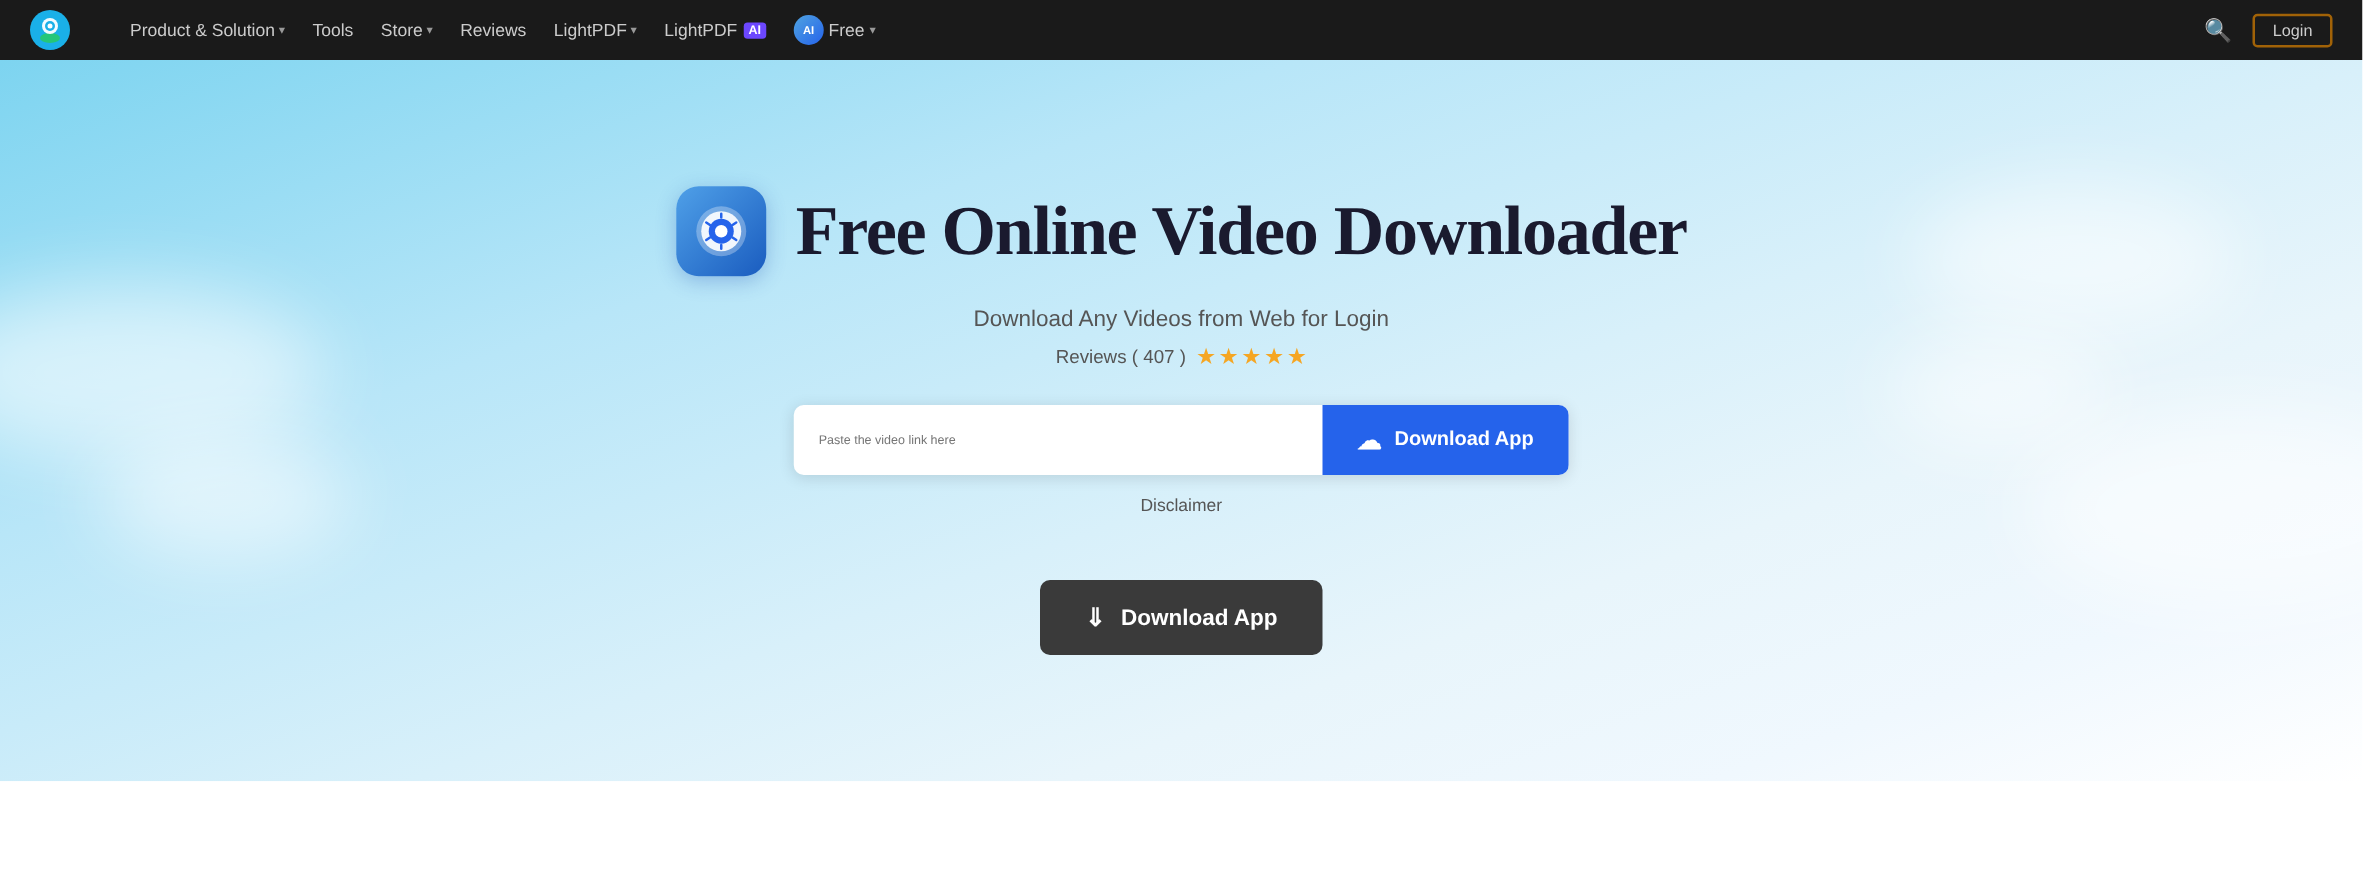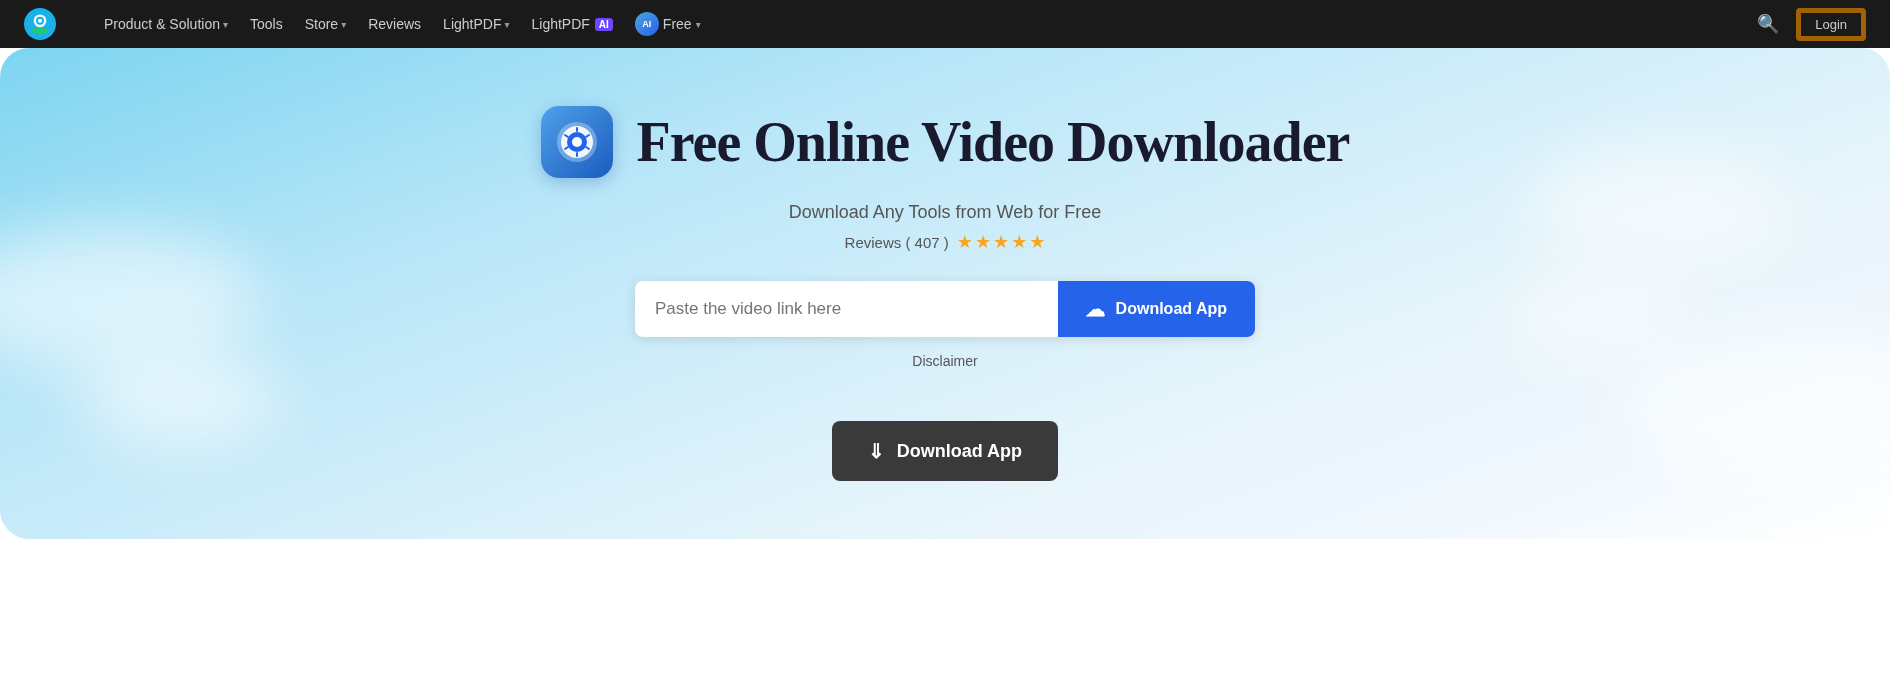--- a/index.html
+++ b/index.html
@@ -77,41 +77,40 @@
       display: flex;
       align-items: center;
       gap: 16px;
     }
     .nav-search-icon {
       color: #ccc;
       font-size: 18px;
       cursor: pointer;
     }
     .nav-login-btn {
-      border: 5px solid #a16207;
+      border: 2px solid #a16207;
       color: #ccc;
       background: transparent;
       padding: 4px 14px;
       border-radius: 4px;
       font-size: 13px;
       cursor: pointer;
     }
 
     
     .hero {
       width: 100%;
-      height: 491px;
+      height: 577px;
       background: linear-gradient(160deg, #7dd4f0 0%, #b8e6f8 30%, #d8f0fa 55%, #e8f5fb 70%, #f0f8fe 85%, #ffffff 100%);
       display: flex;
       flex-direction: column;
       align-items: center;
       justify-content: center;
       position: relative;
       overflow: hidden;
-      border-radius: 29px;
     }
     
     .cloud {
       position: absolute;
       background: rgba(255,255,255,0.55);
       border-radius: 50%;
       filter: blur(30px);
     }
     .cloud-1 { width: 320px; height: 140px; left: -60px; top: 180px; }
     .cloud-2 { width: 200px; height: 100px; left: 80px; top: 300px; }
@@ -183,21 +182,21 @@
       box-shadow: 0 2px 12px rgba(0,0,0,0.12);
       overflow: hidden;
       margin-bottom: 16px;
     }
     .search-input {
       flex: 1;
       height: 100%;
       border: none;
       outline: none;
       padding: 0 20px;
-      font-size: 17px;
+      font-size: 10px;
       color: #aaa;
       background: transparent;
     }
     .download-app-btn {
       height: 100%;
       background: #2563eb;
       color: #fff;
       border: none;
       padding: 0 28px;
       font-size: 16px;
@@ -319,21 +318,21 @@
         <circle cx="21" cy="21" r="20" fill="#fff" opacity="0.3"></circle>
         <circle cx="21" cy="21" r="16" fill="#fff" opacity="0.9"></circle>
         <circle cx="21" cy="21" r="10" fill="#2563eb"></circle>
         <circle cx="21" cy="21" r="5" fill="#fff"></circle>
         <path d="M21 10 L21 7 M30 16 L33 14 M30 26 L33 28 M21 32 L21 35 M12 26 L9 28 M12 16 L9 14" stroke="#2563eb" stroke-width="2" stroke-linecap="round"></path>
       </svg>
     </div>
     <h1 class="hero-title">Free Online Video Downloader</h1>
   </div>
 
-  <p class="hero-subtitle">Download Any Tools from Web for Free</p>
+  <p class="hero-subtitle">Download Any Videos from Web for Login</p>
 
   <div class="hero-reviews">
     <span class="hero-reviews-text">Reviews ( 407 )</span>
     <div class="stars">
       <span class="star">★</span>
       <span class="star">★</span>
       <span class="star">★</span>
       <span class="star">★</span>
       <span class="star">★</span>
     </div>

